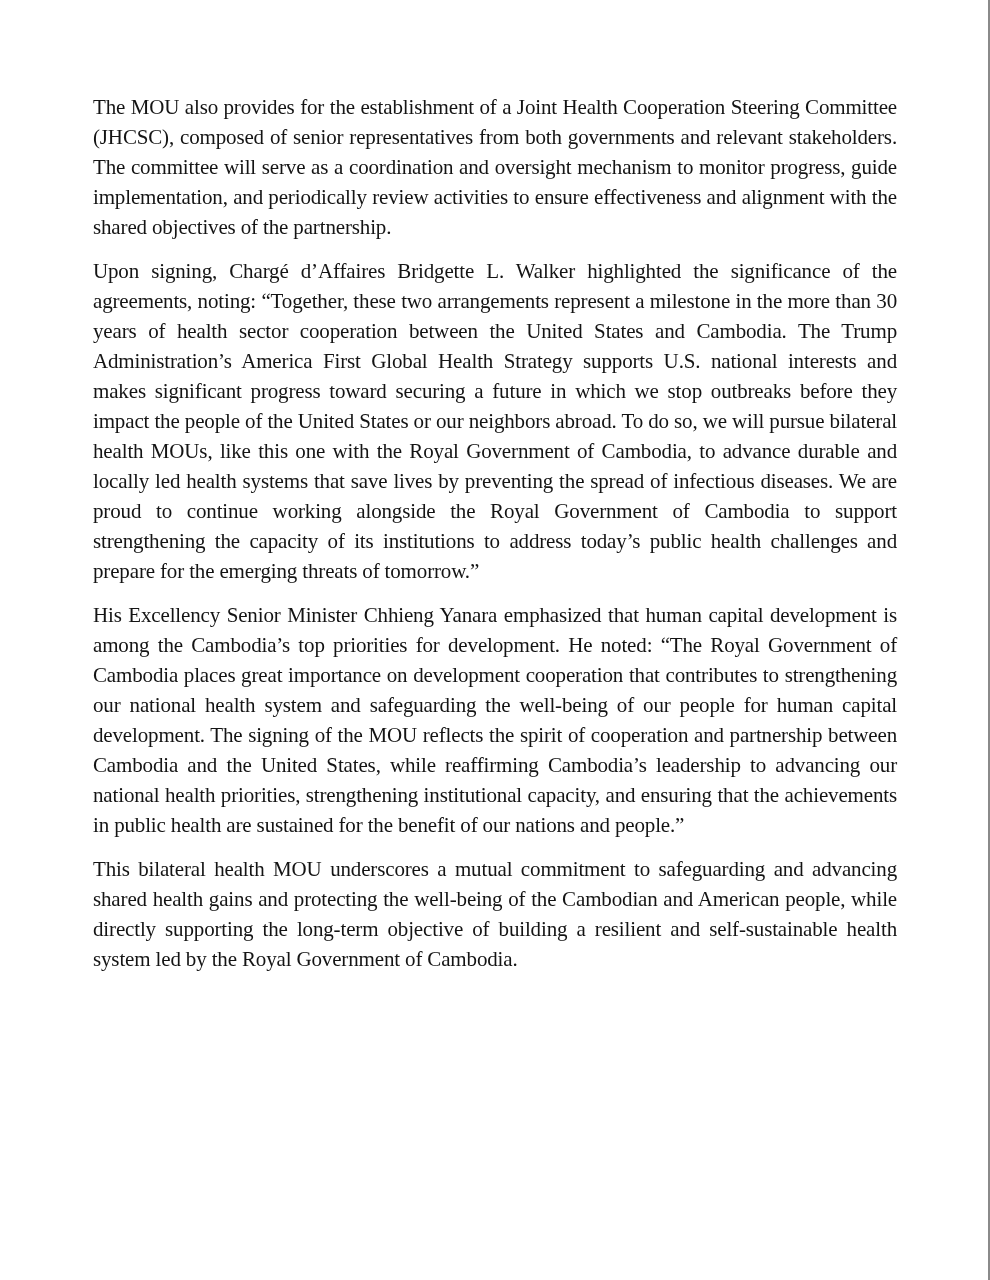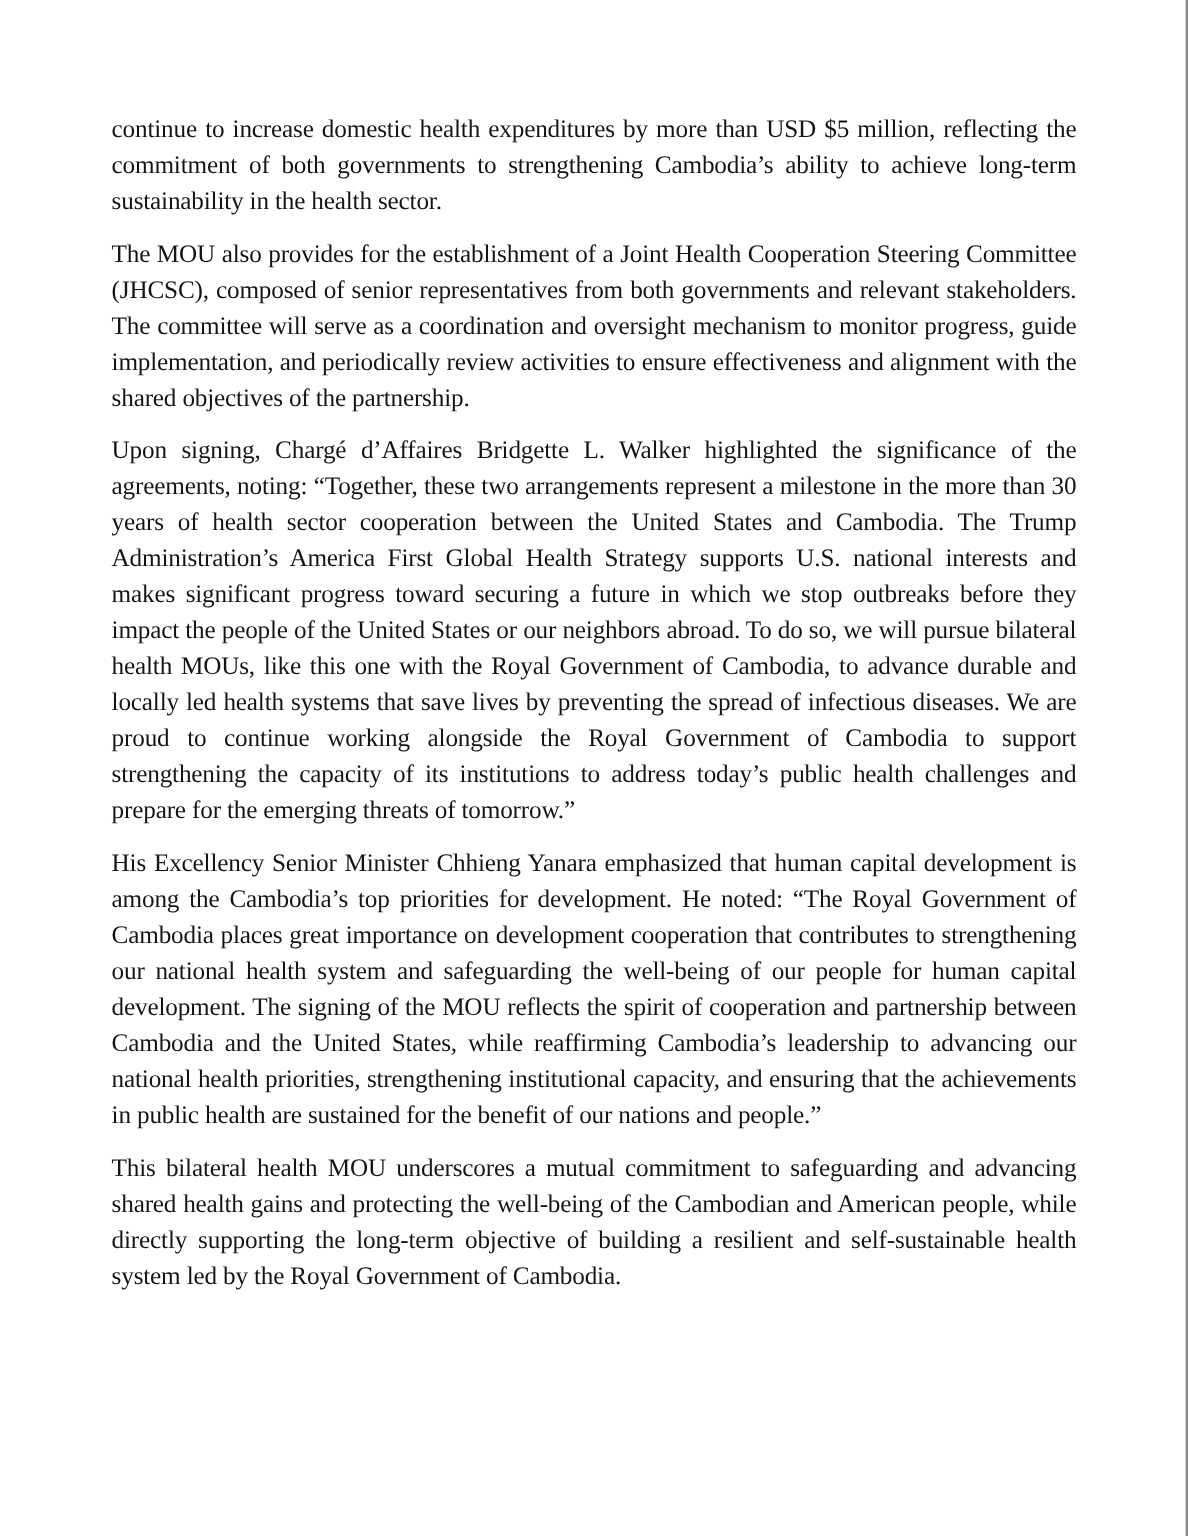--- a/index.html
+++ b/index.html
@@ -39,19 +39,18 @@
     .content p {
       margin: 0 0 14px 0;
       hyphens: none;
     }
   </style>
 </head>
 <body>
 
 <div class="page">
   <div class="content">
-    <p>continue to increase domestic health expenditures by more than USD $5 million, reflecting the commitment of both governments to strengthening Cambodia’s ability to achieve long-term sustainability in the health sector.</p>
     <p>The MOU also provides for the establishment of a Joint Health Cooperation Steering Committee (JHCSC), composed of senior representatives from both governments and relevant stakeholders. The committee will serve as a coordination and oversight mechanism to monitor progress, guide implementation, and periodically review activities to ensure effectiveness and alignment with the shared objectives of the partnership.</p>
     <p>Upon signing, Chargé d’Affaires Bridgette L. Walker highlighted the significance of the agreements, noting: “Together, these two arrangements represent a milestone in the more than 30 years of health sector cooperation between the United States and Cambodia. The Trump Administration’s America First Global Health Strategy supports U.S. national interests and makes significant progress toward securing a future in which we stop outbreaks before they impact the people of the United States or our neighbors abroad. To do so, we will pursue bilateral health MOUs, like this one with the Royal Government of Cambodia, to advance durable and locally led health systems that save lives by preventing the spread of infectious diseases. We are proud to continue working alongside the Royal Government of Cambodia to support strengthening the capacity of its institutions to address today’s public health challenges and prepare for the emerging threats of tomorrow.”</p>
     <p>His Excellency Senior Minister Chhieng Yanara emphasized that human capital development is among the Cambodia’s top priorities for development. He noted: “The Royal Government of Cambodia places great importance on development cooperation that contributes to strengthening our national health system and safeguarding the well-being of our people for human capital development. The signing of the MOU reflects the spirit of cooperation and partnership between Cambodia and the United States, while reaffirming Cambodia’s leadership to advancing our national health priorities, strengthening institutional capacity, and ensuring that the achievements in public health are sustained for the benefit of our nations and people.”</p>
     <p>This bilateral health MOU underscores a mutual commitment to safeguarding and advancing shared health gains and protecting the well-being of the Cambodian and American people, while directly supporting the long-term objective of building a resilient and self-sustainable health system led by the Royal Government of Cambodia.</p>
   </div>
 </div>
 
 </body></html>

